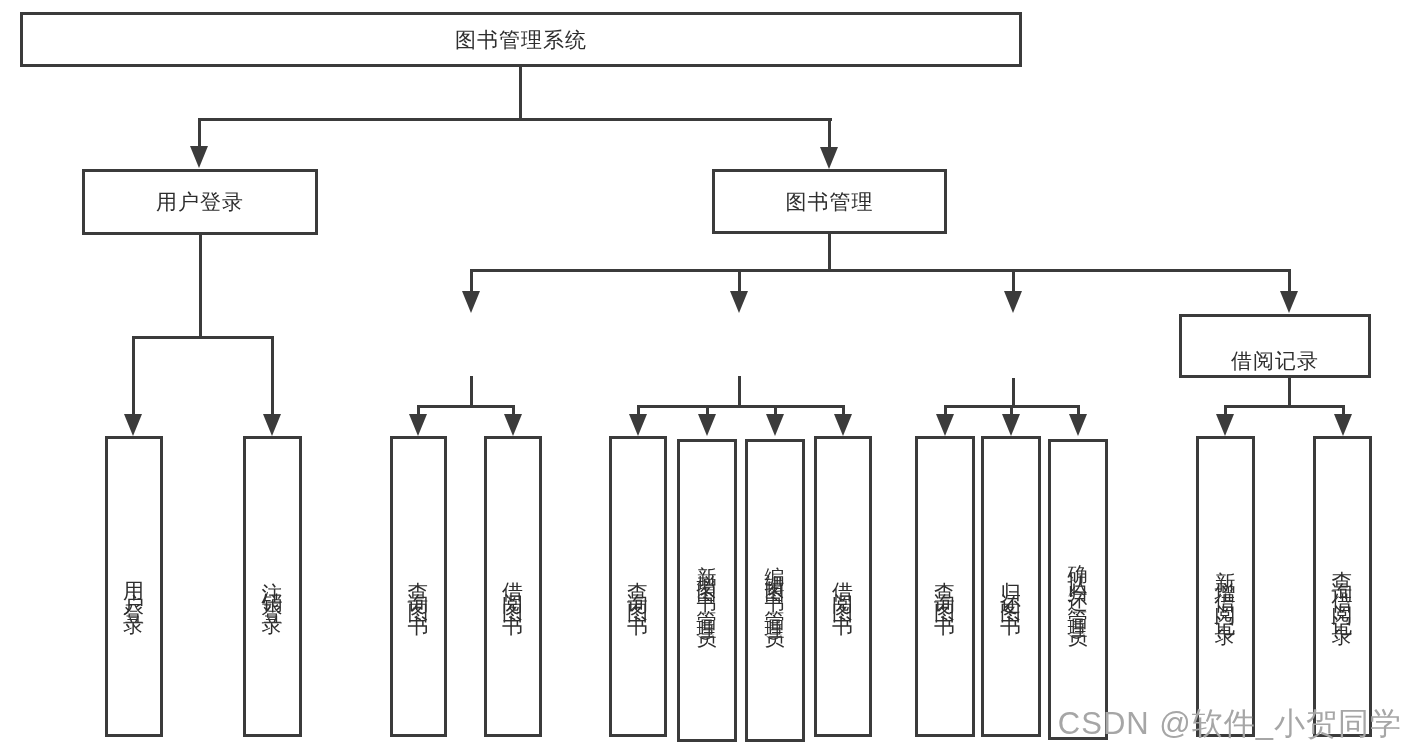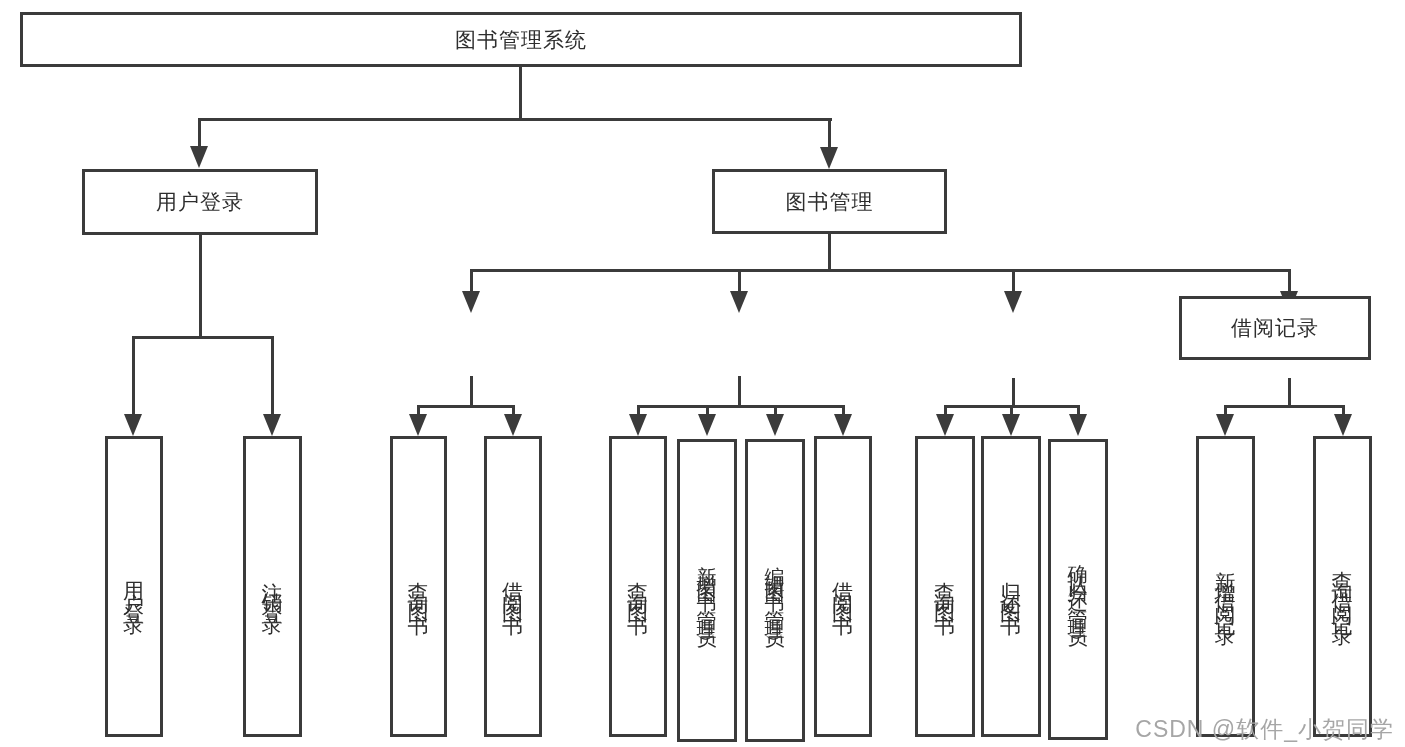--- a/index.html
+++ b/index.html
@@ -65,23 +65,23 @@
     position: absolute;
     width: 0;
     height: 0;
     border-left: 9px solid transparent;
     border-right: 9px solid transparent;
     border-top: 22px solid var(--line);
     z-index: 1;
   }
   .watermark {
     position: absolute;
-    right: 11px;
+    right: 3px;
     bottom: 2px;
-    font-size: 23px;
+    font-size: 31px;
     color: var(--wm);
     letter-spacing: 1px;
     z-index: 5;
     white-space: nowrap;
   }
 </style>
 </head>
 <body>
 
 <div class="canvas">
@@ -94,21 +94,21 @@
     <span>用户登录</span>
   </div>
 
   <div class="node" style="left:712px; top:169px; width:235px; height:65px;">
     <span>图书管理</span>
   </div>
 
 
 
 
-  <div class="node" style="left:1179px; top:296px; width:192px; height:64px;">
+  <div class="node" style="left:1179px; top:314px; width:192px; height:64px;align-items:flex-end;">
     <span>借阅记录</span>
   </div>
 
   <div class="leaf" style="left:105px; top:436px; width:58px; height:301px;">
     <span class="vlabel">用户登录</span>
   </div>
 
   <div class="leaf" style="left:243px; top:436px; width:59px; height:301px;">
     <span class="vlabel">注销登录</span>
   </div>

